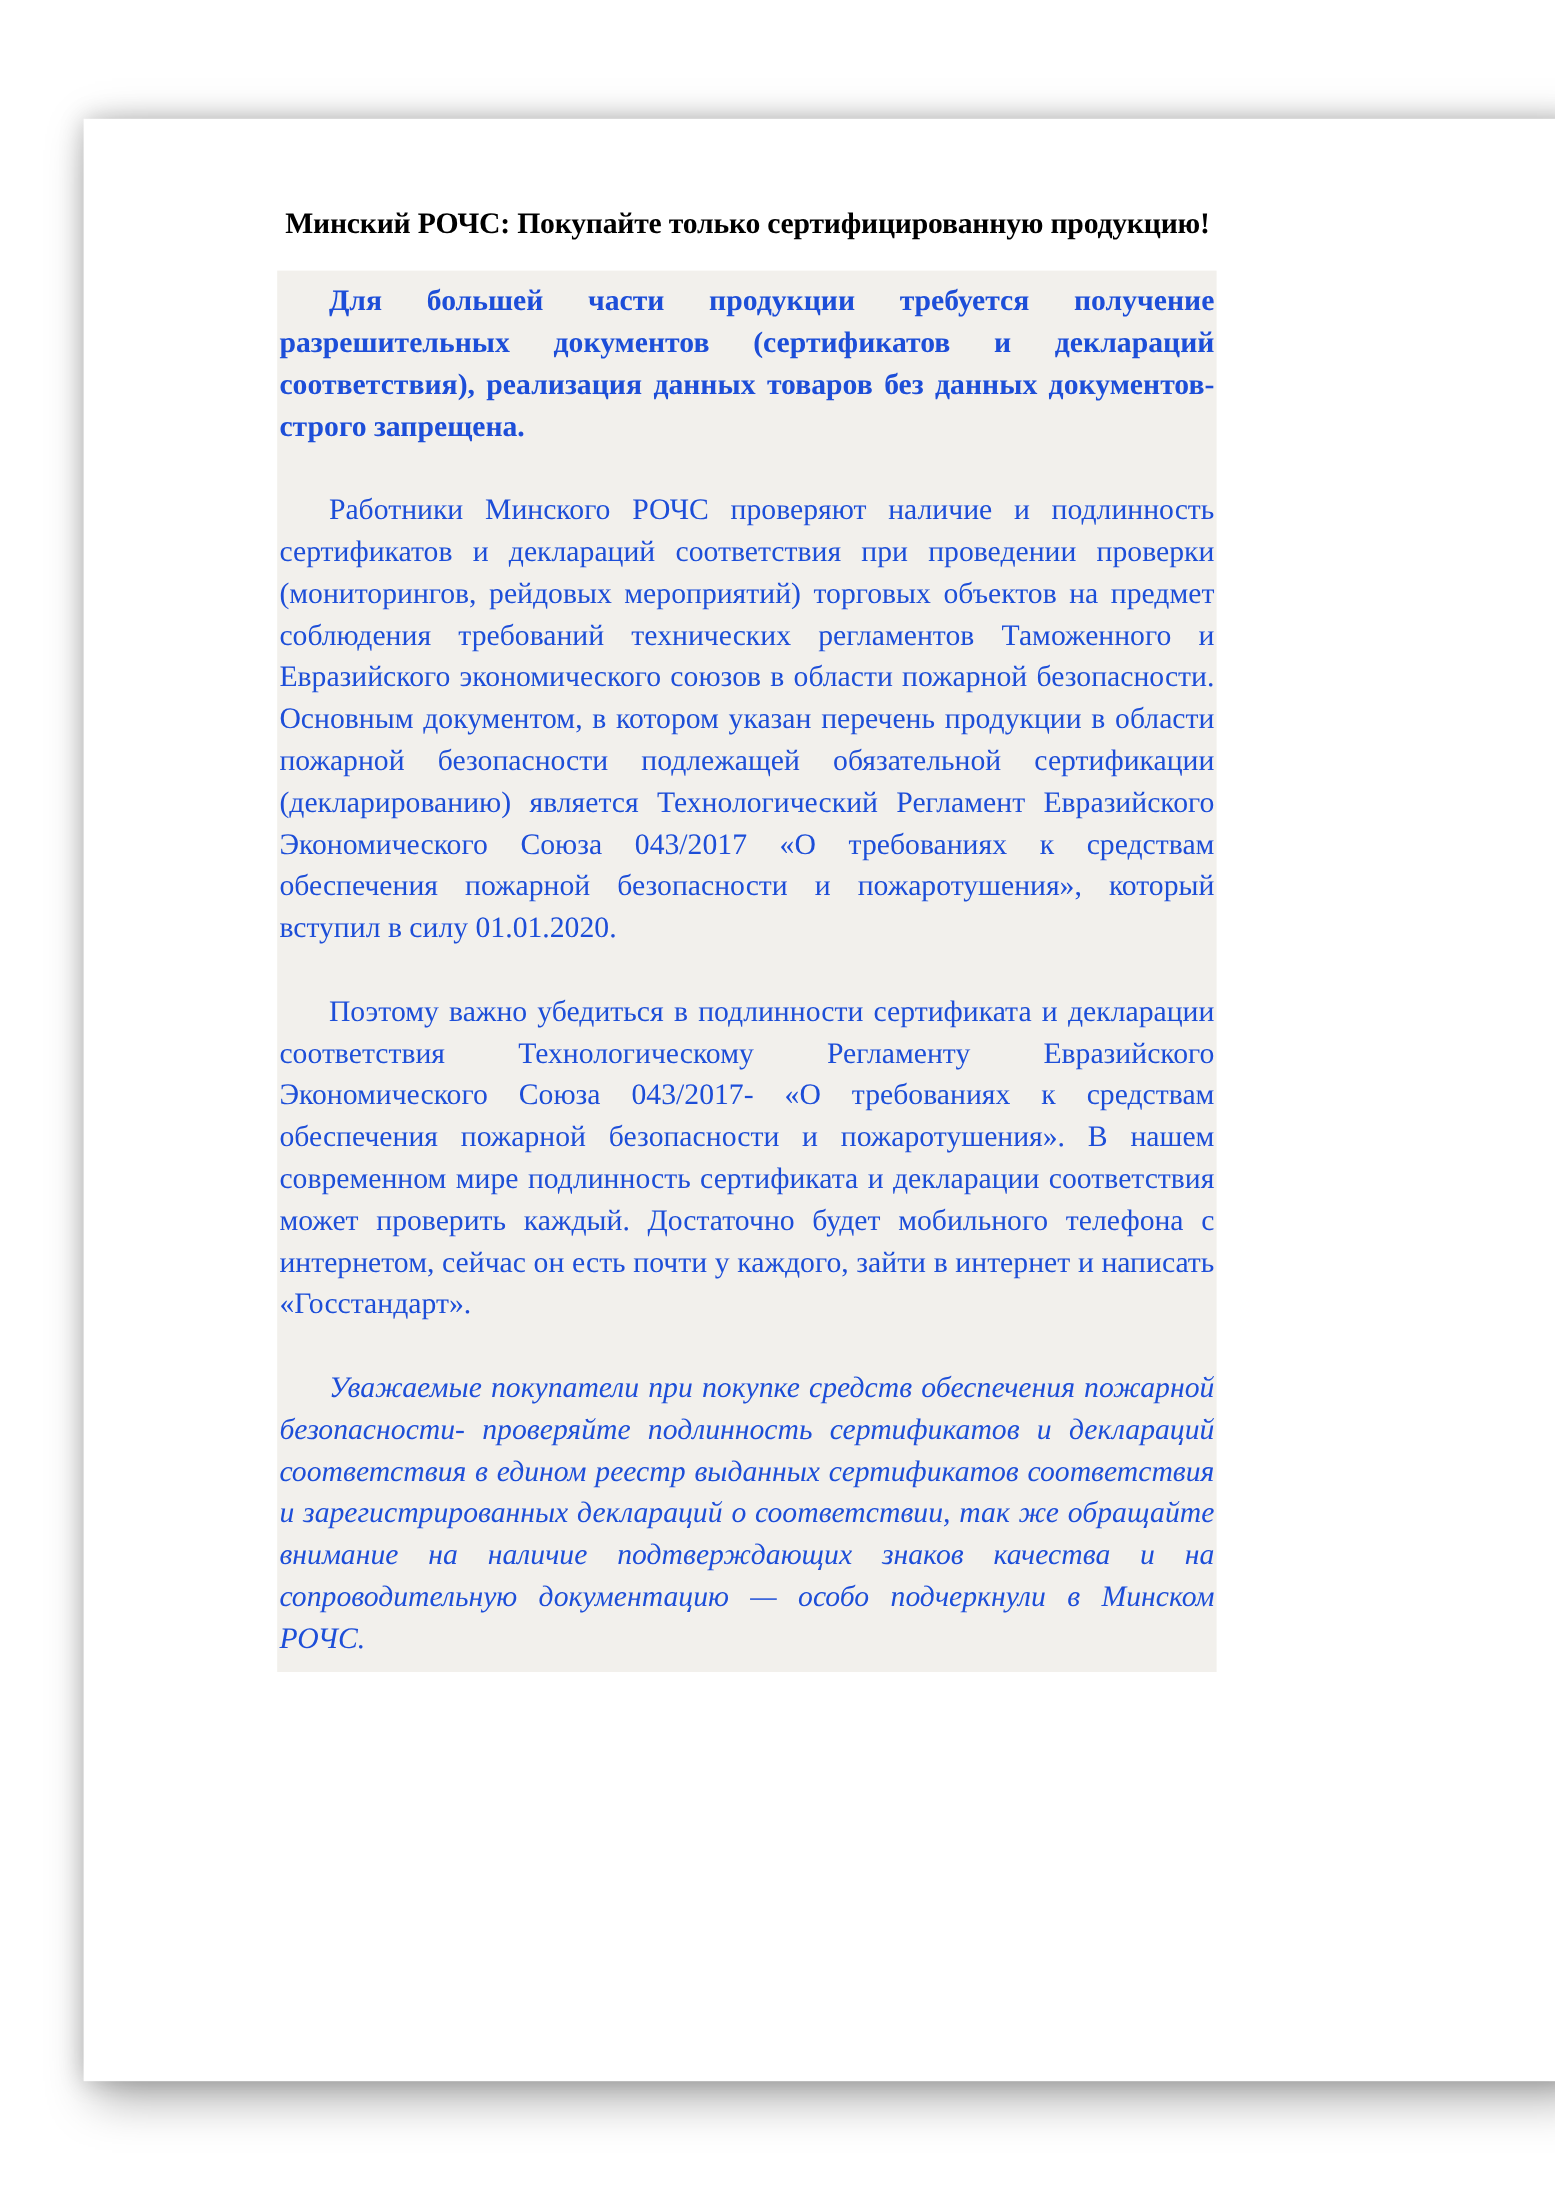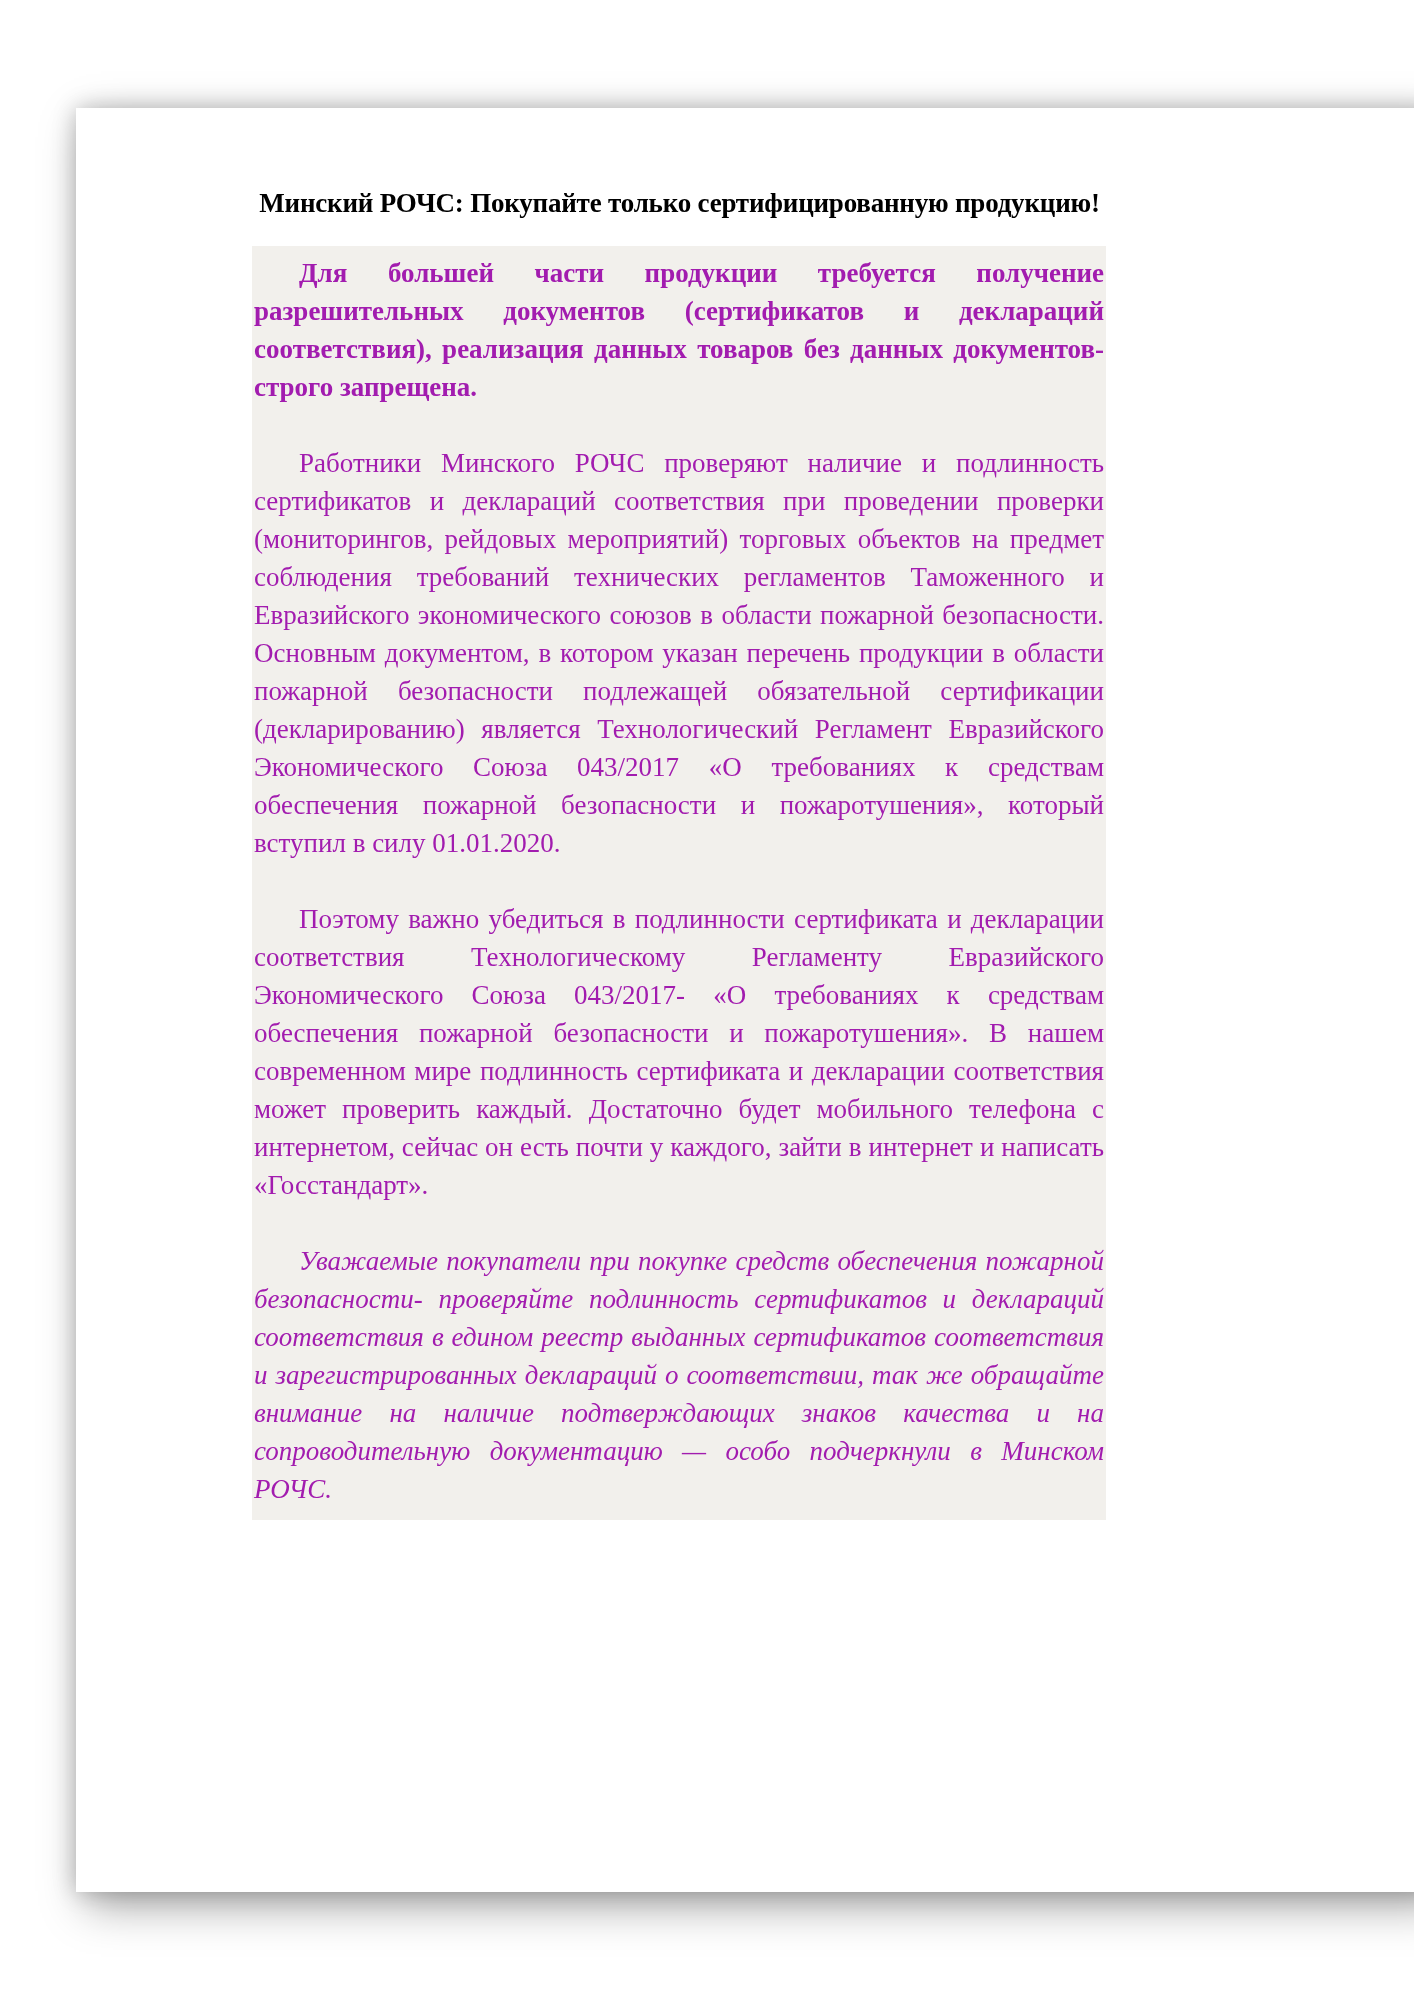--- a/index.html
+++ b/index.html
@@ -41,21 +41,21 @@
     margin: 24px 329px 0 176px;
     background: #f2f0ec;
     padding: 8px 2px 12px 2px;
   }
   .para {
     margin: 0 0 38px 0;
     font-size: 27px;
     line-height: 38px;
     text-align: justify;
     text-indent: 45px;
-    color: #a21caf;
+    color: #1d4ed8;
   }
   .para.last {
     margin-bottom: 0;
     font-style: italic;
   }
   .para.bold {
     font-weight: bold;
   }
 </style>
 </head>

